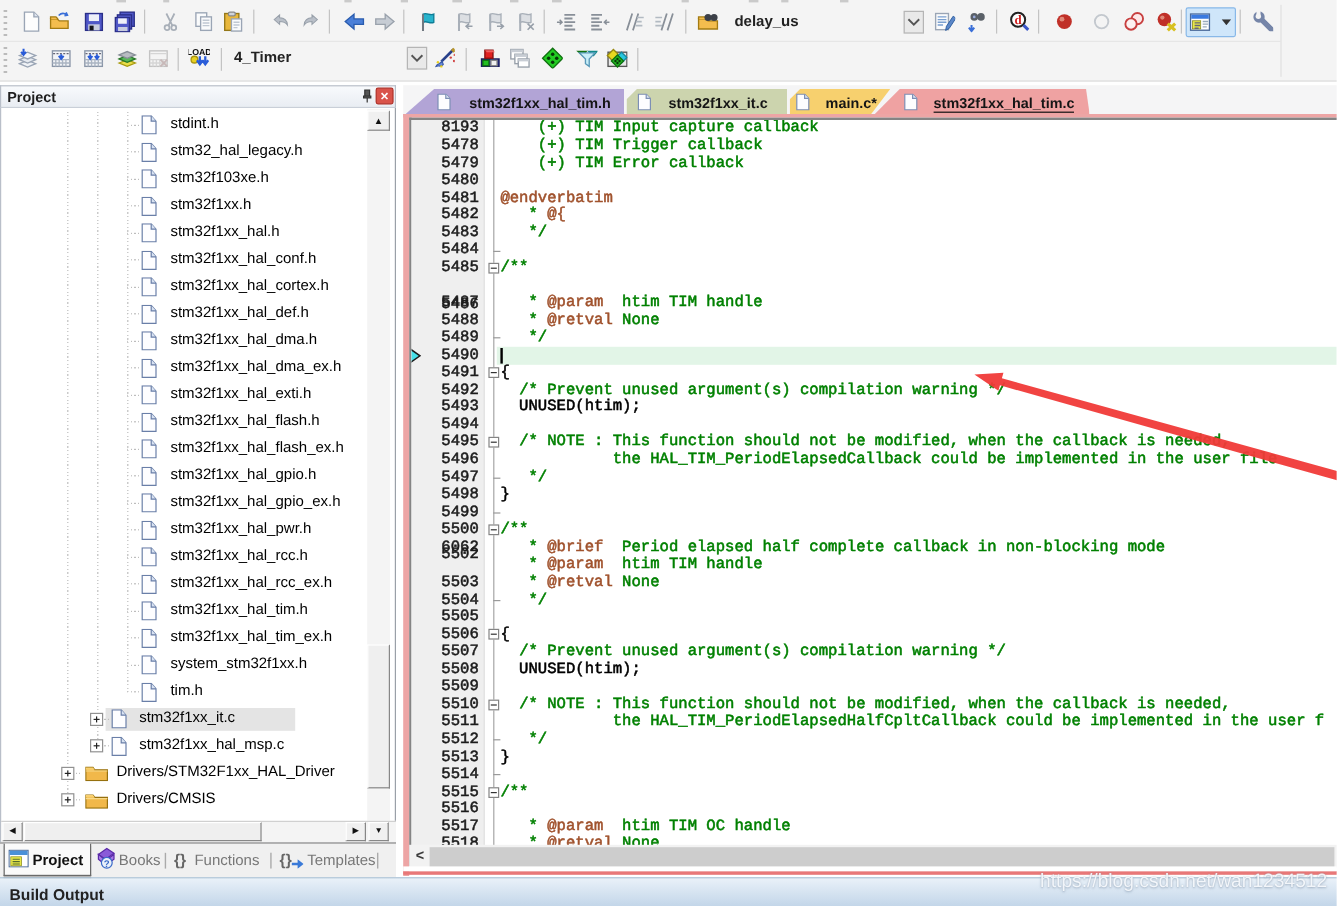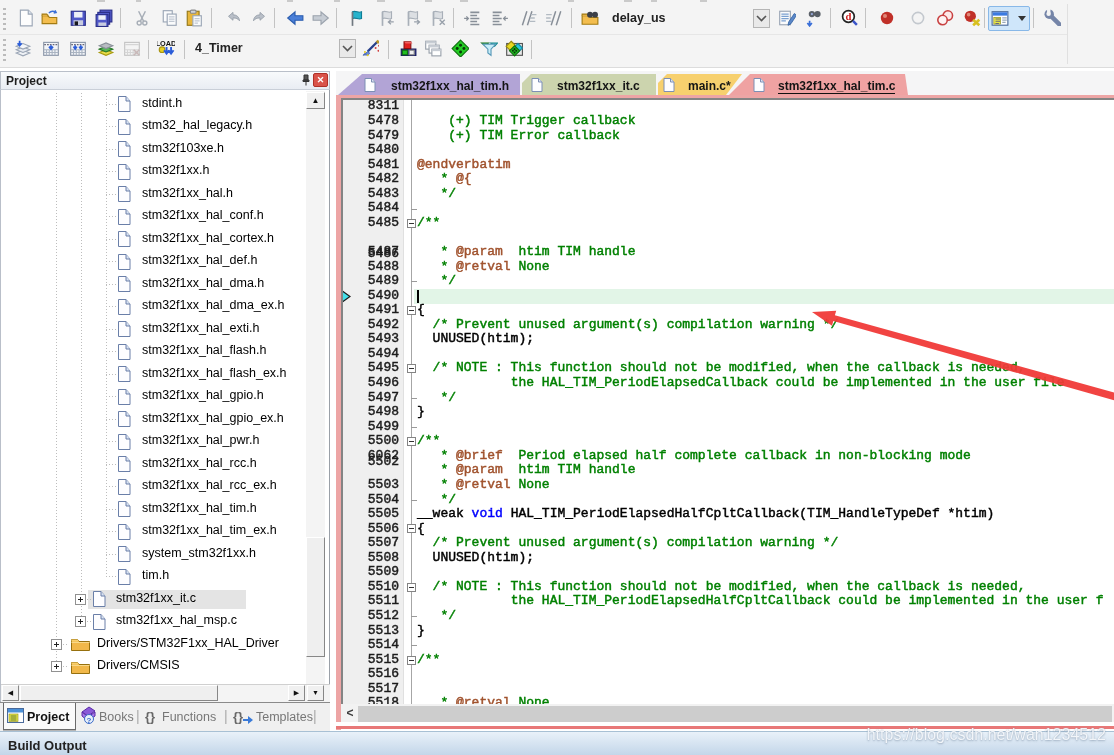--- a/index.html
+++ b/index.html
@@ -539,21 +539,22 @@
     </svg>
 <div class="abs" style="left:778px;top:79px;font-size:12px;color:#151515;font-weight:bold;border-bottom:1.5px solid #111;">stm32f1xx_hal_tim.c</div>
 <div class="abs" style="left:336px;top:95px;width:5px;height:635px;background:#eda5a5"></div>
 <div class="abs" style="left:336px;top:726px;width:778px;height:3px;background:#e87878"></div>
 <div class="abs" style="left:341px;top:98px;width:773px;height:2px;background:#848484"></div>
 <div class="abs" style="left:341px;top:98px;width:2px;height:624px;background:#848484"></div>
 <div class="abs" style="left:343px;top:100px;width:771px;height:605px;background:#fff;overflow:hidden">
 <div class="abs" style="left:0;top:0;width:61px;height:605px;background:#efefef;border-right:1px solid #e0e0e0"></div>
 <div class="abs" style="left:68px;top:0;width:1px;height:605px;background:#a6a6a6"></div>
 <div class="abs" style="left:71px;top:188.7px;width:700px;height:15px;background:#e2f5e7"></div>
-<div class="mono ln" style="left:-1px;width:57px;top:-0.60px">8311</div>
+<div class="mono ln" style="left:-1px;width:57px;top:-0.60px">8193</div>
+<div class="mono cl" style="left:74px;top:-0.60px"><span class="g">&nbsp;&nbsp;&nbsp;&nbsp;(+)&nbsp;TIM&nbsp;Input&nbsp;capture&nbsp;callback</span></div>
 <div class="mono ln" style="left:-1px;width:57px;top:13.96px">5478</div>
 <div class="mono cl" style="left:74px;top:13.96px"><span class="g">&nbsp;&nbsp;&nbsp;&nbsp;(+)&nbsp;TIM&nbsp;Trigger&nbsp;callback</span></div>
 <div class="mono ln" style="left:-1px;width:57px;top:28.52px">5479</div>
 <div class="mono cl" style="left:74px;top:28.52px"><span class="g">&nbsp;&nbsp;&nbsp;&nbsp;(+)&nbsp;TIM&nbsp;Error&nbsp;callback</span></div>
 <div class="mono ln" style="left:-1px;width:57px;top:43.08px">5480</div>
 <div class="mono ln" style="left:-1px;width:57px;top:57.64px">5481</div>
 <div class="mono cl" style="left:74px;top:57.64px"><span class="br">@endverbatim</span></div>
 <div class="mono ln" style="left:-1px;width:57px;top:72.20px">5482</div>
 <div class="mono cl" style="left:74px;top:72.20px"><span>&nbsp;&nbsp;&nbsp;</span><span class="g">*&nbsp;</span><span class="br">@{</span></div>
 <div class="mono ln" style="left:-1px;width:57px;top:86.76px">5483</div>
@@ -589,41 +590,41 @@
 <div class="mono cl" style="left:74px;top:334.28px"><span class="g">/**</span></div>
 <div class="mono ln" style="left:-1px;width:57px;top:348.84px">6062</div>
 <div class="mono cl" style="left:74px;top:348.84px"><span>&nbsp;&nbsp;&nbsp;</span><span class="g">*&nbsp;</span><span class="br">@brief</span><span class="g">&nbsp;&nbsp;Period&nbsp;elapsed&nbsp;half&nbsp;complete&nbsp;callback&nbsp;in&nbsp;non-blocking&nbsp;mode</span></div>
 <div class="mono ln" style="left:-1px;width:57px;top:355px">5502</div>
 <div class="mono cl" style="left:74px;top:363.40px"><span>&nbsp;&nbsp;&nbsp;</span><span class="g">*&nbsp;</span><span class="br">@param</span><span class="g">&nbsp;&nbsp;htim&nbsp;TIM&nbsp;handle</span></div>
 <div class="mono ln" style="left:-1px;width:57px;top:377.96px">5503</div>
 <div class="mono cl" style="left:74px;top:377.96px"><span>&nbsp;&nbsp;&nbsp;</span><span class="g">*&nbsp;</span><span class="br">@retval</span><span class="g">&nbsp;None</span></div>
 <div class="mono ln" style="left:-1px;width:57px;top:392.52px">5504</div>
 <div class="mono cl" style="left:74px;top:392.52px"><span>&nbsp;&nbsp;&nbsp;</span><span class="g">*/</span></div>
 <div class="mono ln" style="left:-1px;width:57px;top:407.08px">5505</div>
-<div class="mono cl" style="left:74px;top:407.08px"><span>__weak&nbsp;</span><span class="kw">void</span><span>&nbsp;HAL_TIM_PeriodElapsedHalfCpltCallback(TIM_HandleTypeDef&nbsp;*htim)</span></div>
 <div class="mono ln" style="left:-1px;width:57px;top:421.64px">5506</div>
 <div class="mono cl" style="left:74px;top:421.64px"><span>{</span></div>
 <div class="mono ln" style="left:-1px;width:57px;top:436.20px">5507</div>
 <div class="mono cl" style="left:74px;top:436.20px"><span>&nbsp;&nbsp;</span><span class="g">/*&nbsp;Prevent&nbsp;unused&nbsp;argument(s)&nbsp;compilation&nbsp;warning&nbsp;*/</span></div>
 <div class="mono ln" style="left:-1px;width:57px;top:450.76px">5508</div>
 <div class="mono cl" style="left:74px;top:450.76px"><span>&nbsp;&nbsp;UNUSED(htim);</span></div>
 <div class="mono ln" style="left:-1px;width:57px;top:465.32px">5509</div>
 <div class="mono ln" style="left:-1px;width:57px;top:479.88px">5510</div>
 <div class="mono cl" style="left:74px;top:479.88px"><span>&nbsp;&nbsp;</span><span class="g">/*&nbsp;NOTE&nbsp;:&nbsp;This&nbsp;function&nbsp;should&nbsp;not&nbsp;be&nbsp;modified,&nbsp;when&nbsp;the&nbsp;callback&nbsp;is&nbsp;needed,</span></div>
 <div class="mono ln" style="left:-1px;width:57px;top:494.44px">5511</div>
 <div class="mono cl" style="left:74px;top:494.44px"><span>&nbsp;&nbsp;&nbsp;&nbsp;&nbsp;&nbsp;&nbsp;&nbsp;&nbsp;&nbsp;&nbsp;&nbsp;</span><span class="g">the&nbsp;HAL_TIM_PeriodElapsedHalfCpltCallback&nbsp;could&nbsp;be&nbsp;implemented&nbsp;in&nbsp;the&nbsp;user&nbsp;f</span></div>
 <div class="mono ln" style="left:-1px;width:57px;top:509.00px">5512</div>
 <div class="mono cl" style="left:74px;top:509.00px"><span>&nbsp;&nbsp;&nbsp;</span><span class="g">*/</span></div>
 <div class="mono ln" style="left:-1px;width:57px;top:523.56px">5513</div>
 <div class="mono cl" style="left:74px;top:523.56px"><span>}</span></div>
 <div class="mono ln" style="left:-1px;width:57px;top:538.12px">5514</div>
 <div class="mono ln" style="left:-1px;width:57px;top:552.68px">5515</div>
 <div class="mono cl" style="left:74px;top:552.68px"><span class="g">/**</span></div>
 <div class="mono ln" style="left:-1px;width:57px;top:567.24px">5516</div>
 <div class="mono ln" style="left:-1px;width:57px;top:581.80px">5517</div>
+<div class="mono cl" style="left:74px;top:581.80px"><span>&nbsp;&nbsp;&nbsp;</span><span class="g">*&nbsp;</span><span class="br">@param</span><span class="g">&nbsp;&nbsp;htim&nbsp;TIM&nbsp;OC&nbsp;handle</span></div>
 <div class="mono ln" style="left:-1px;width:57px;top:596.36px">5518</div>
 <div class="mono cl" style="left:74px;top:596.36px"><span>&nbsp;&nbsp;&nbsp;</span><span class="g">*&nbsp;</span><span class="br">@retval</span><span class="g">&nbsp;None</span></div>
 <div class="fbox" style="left:64px;top:118.7px"></div>
 <div class="fbox" style="left:64px;top:206.0px"></div>
 <div class="fbox" style="left:64px;top:264.3px"></div>
 <div class="fbox" style="left:64px;top:337.1px"></div>
 <div class="fbox" style="left:64px;top:424.4px"></div>
 <div class="fbox" style="left:64px;top:482.7px"></div>
 <div class="fbox" style="left:64px;top:555.5px"></div>
 <div class="ftick" style="left:68px;top:108.6px"></div>

